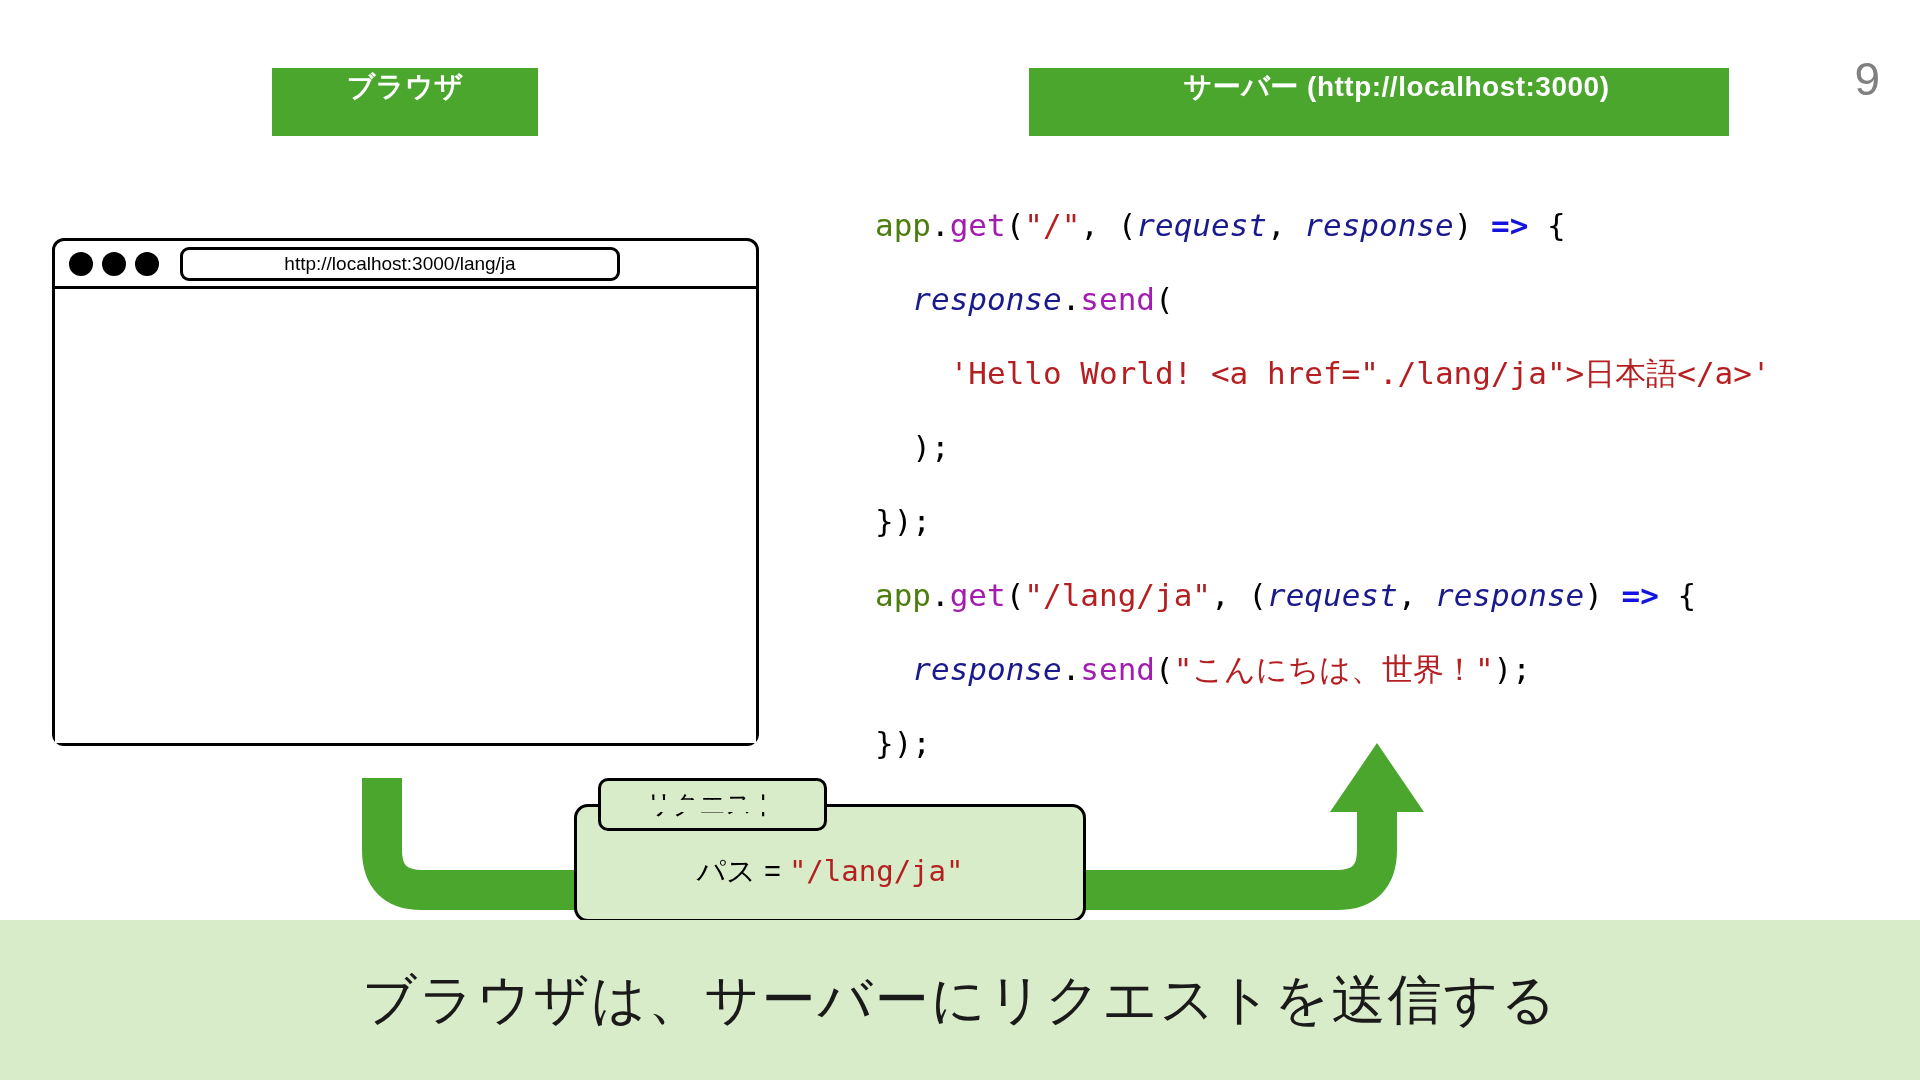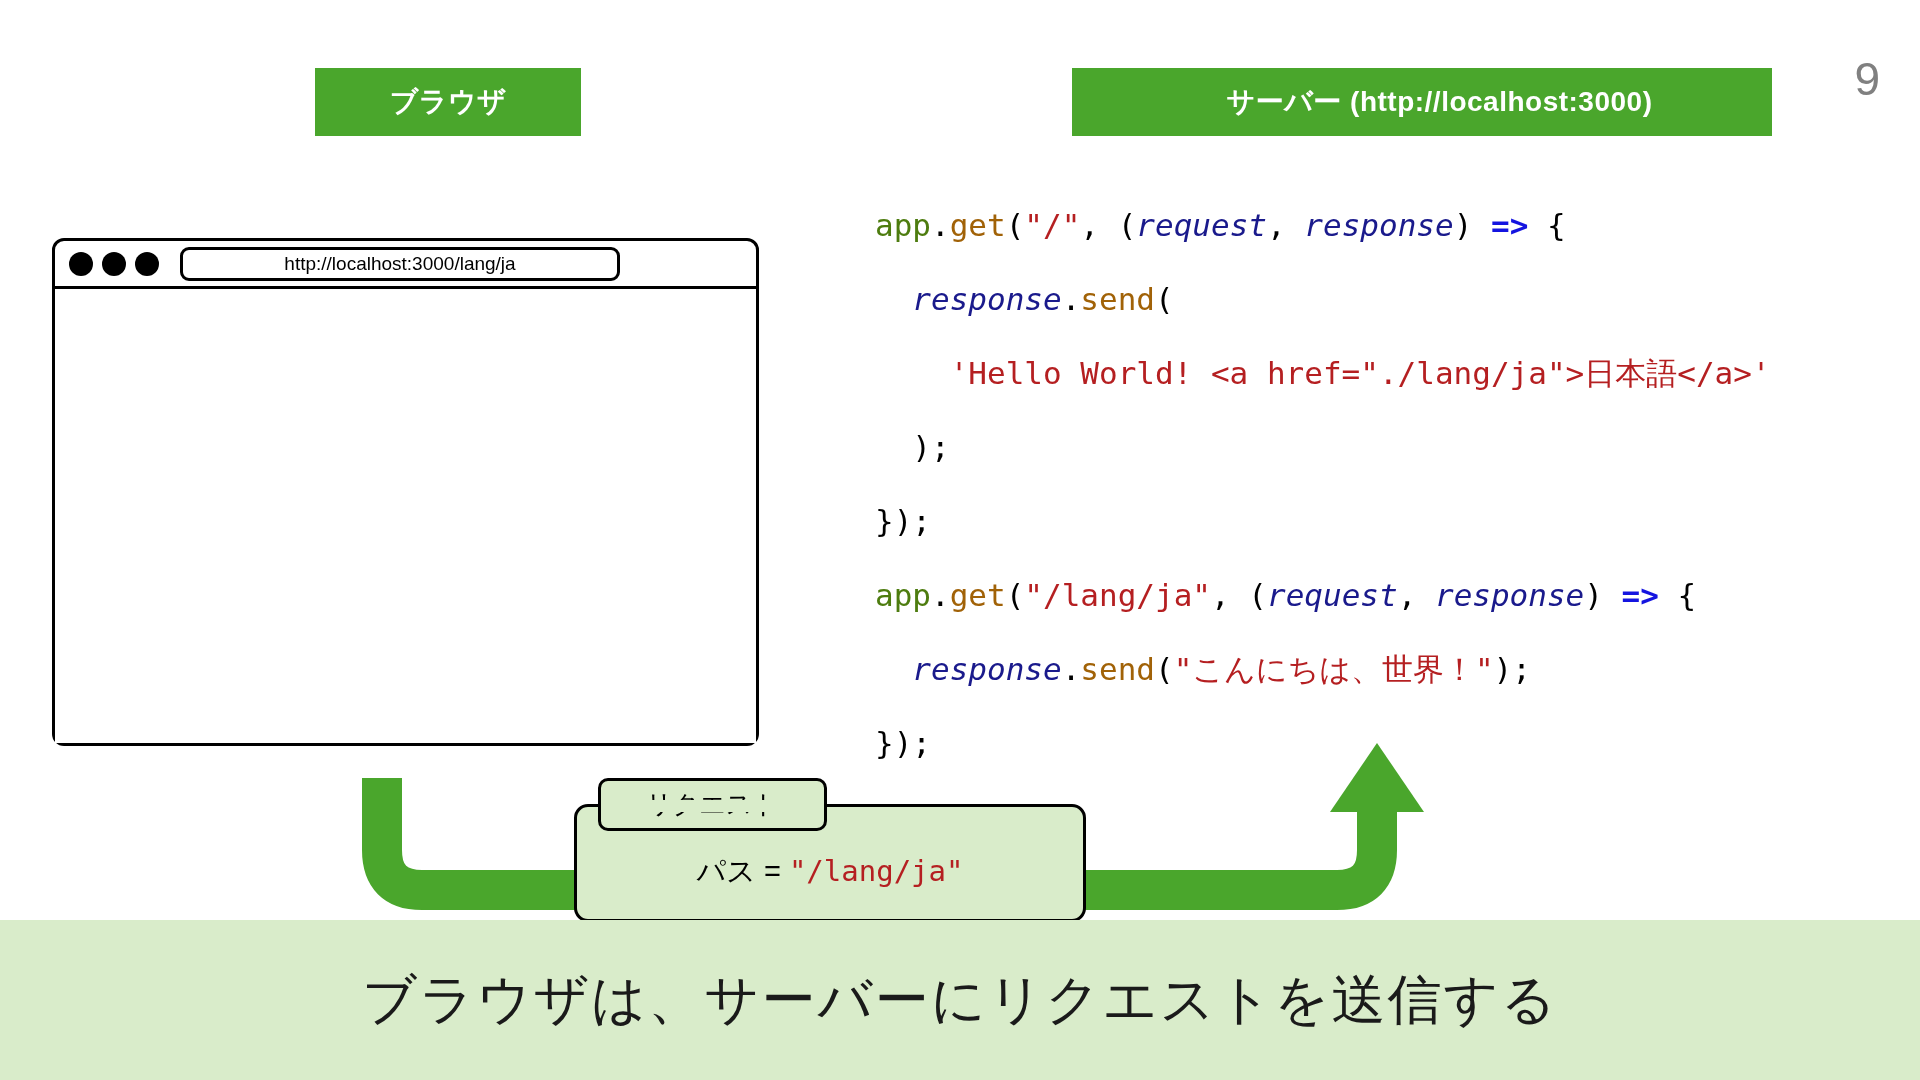--- a/index.html
+++ b/index.html
@@ -27,25 +27,23 @@
     letter-spacing: 0;
   }
 
   
   .chip {
     position: absolute;
     background: #4aa62c;
     color: #ffffff;
     font-weight: bold;
     display: flex;
-    align-items: center;
     justify-content: center;
     letter-spacing: 0.5px;
     box-sizing: border-box;
-    margin-left: 43px;
   }
   .chip-browser {
     left: 272px;
     top: 68px;
     width: 266px;
     height: 68px;
     font-size: 28px;
   }
   .chip-server {
     left: 1029px;
@@ -112,21 +110,21 @@
     left: 875px;
     top: 188px;
     font-family: "DejaVu Sans Mono", "Liberation Mono", monospace;
     font-size: 31px;
     line-height: 74px;
     white-space: pre;
     color: #000000;
   }
   .code-line { white-space: pre; }
   .tok-obj    { color: #4d7c0f; }
-  .tok-method { color: #a16207; }
+  .tok-method { color: #a21caf; }
   .tok-str    { color: #b51f21; }
   .tok-param  { color: #1a1a8c; font-style: italic; }
   .tok-arrow  { color: #1414e0; font-weight: bold; }
   .tok-plain  { color: #000000; }
 
   
   .arrow-svg {
     position: absolute;
     left: 0;
     top: 740px;

